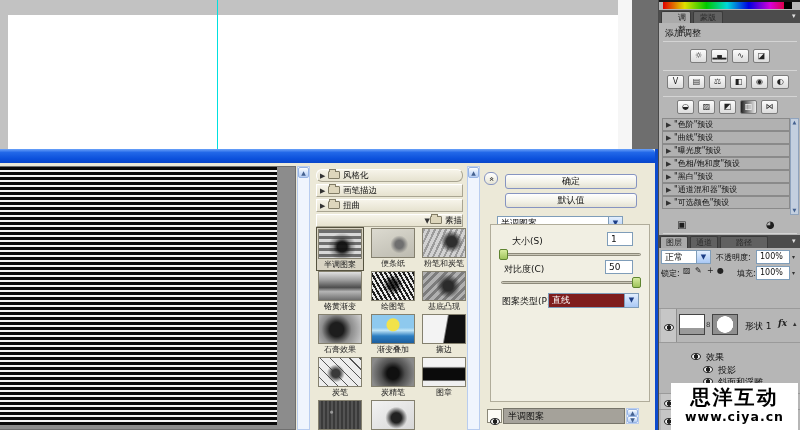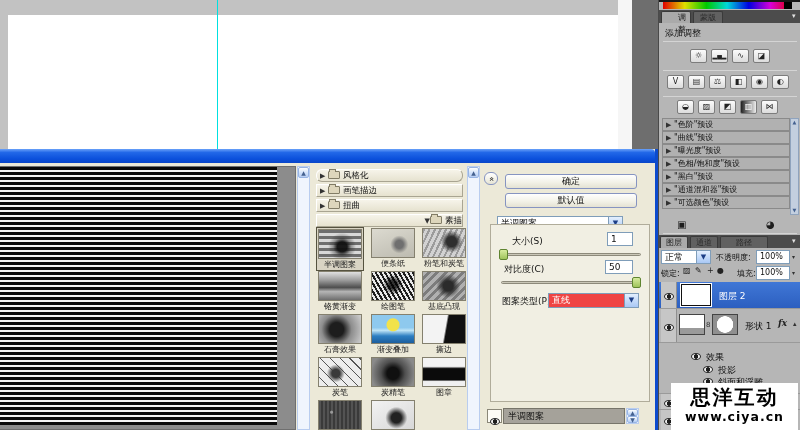--- a/index.html
+++ b/index.html
@@ -225,21 +225,21 @@
       <div class="pinput" style="left:116px;top:7px;width:26px;height:14px;">1</div>
       <div class="slider-track" style="left:10px;top:28px;width:140px;"></div>
       <div class="slider-thumb" style="left:8px;top:24px;"></div>
 
       <div class="plabel" style="left:13px;top:38px;">对比度(C)</div>
       <div class="pinput" style="left:114px;top:35px;width:28px;height:14px;">50</div>
       <div class="slider-track" style="left:10px;top:56px;width:140px;"></div>
       <div class="slider-thumb" style="left:141px;top:52px;"></div>
 
       <div class="plabel" style="left:11px;top:70px;">图案类型(P):</div>
-      <div class="abs xpsel" style="left:57px;top:68px;width:91px;height:15px;background:#ef4444;color:#fff;">
+      <div class="abs xpsel" style="left:57px;top:68px;width:91px;height:15px;background:#7f1d1d;color:#fff;">
         <span>直线</span>
         <span class="arrow">▼</span>
       </div>
     </div>
 
     <div class="abs" id="stack-row">
       <div id="stack-eye"><span class="eye"></span></div>
       <div id="stack-name"><span>半调图案</span></div>
       <div id="stack-scroll" class="xp-scroll">
         <div class="xp-scrollbtn" style="height:7px;line-height:6px;">▲</div>
@@ -317,25 +317,20 @@
     <div class="abs" style="left:24px;top:266px;font-size:8px;color:#222;"><span>▨</span></div>
     <div class="abs" style="left:36px;top:266px;font-size:8px;color:#222;"><span>✎</span></div>
     <div class="abs" style="left:48px;top:266px;font-size:8px;color:#222;"><span>+</span></div>
     <div class="abs" style="left:58px;top:266px;font-size:8px;color:#222;"><span>●</span></div>
     <div class="abs txt" style="left:78px;top:268px;font-size:8px;">填充:</div>
     <div class="abs pinput" style="left:97px;top:266px;width:34px;height:14px;font-size:8px;">100%</div>
     <div class="abs" style="left:133px;top:269px;font-size:6px;color:#333;">▾</div>
 
     <div class="abs" id="layers-list">
 
-      <div id="sel-row">
-        <div class="eye-cell" style="top:0;height:26px;line-height:26px;"><span class="eye"></span></div>
-        <div class="abs" style="left:22px;top:2px;width:30px;height:22px;background:#fff;border:1px solid #111;outline:1px solid #fff;"></div>
-        <div class="abs lrow-label" style="left:60px;top:8px;color:#fff;">图层 2</div>
-      </div>
       <div class="lyr-sep" style="top:27px;"></div>
 
       <div class="abs" style="left:0;top:28px;width:142px;height:33px;">
         <div class="eye-cell" style="top:0;height:33px;line-height:33px;"><span class="eye"></span></div>
         <div class="abs" style="left:20px;top:5px;width:26px;height:21px;background:linear-gradient(180deg,#fff 0 70%,#9a9a9a 70%);border:1px solid #444;"></div>
         <div class="abs" style="left:47px;top:12px;font-size:7px;color:#333;">8</div>
         <div class="abs" style="left:53px;top:5px;width:26px;height:21px;background:radial-gradient(circle at 50% 50%,#fff 0 8px,#8f8f8f 8.5px);border:1px solid #444;"></div>
         <div class="abs lrow-label" style="left:86px;top:11px;">形状 1</div>
         <div class="abs" style="left:119px;top:9px;font-size:9px;font-style:italic;font-weight:bold;color:#222;font-family:'DejaVu Serif',serif;">fx</div>
         <div class="abs" style="left:134px;top:11px;font-size:7px;color:#333;">▴</div>

